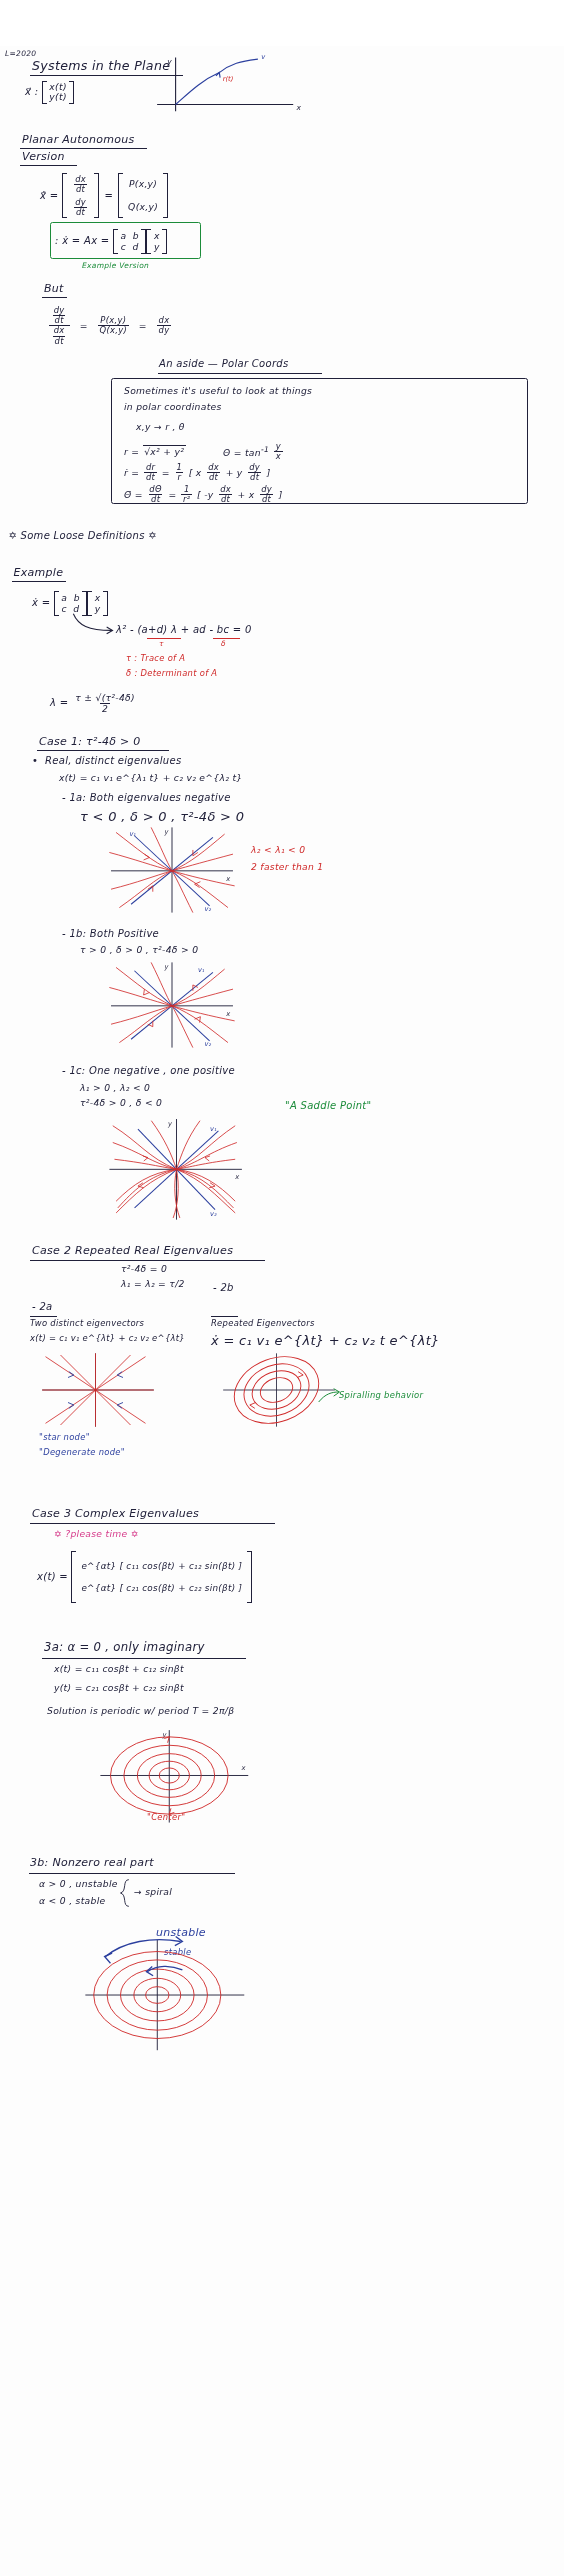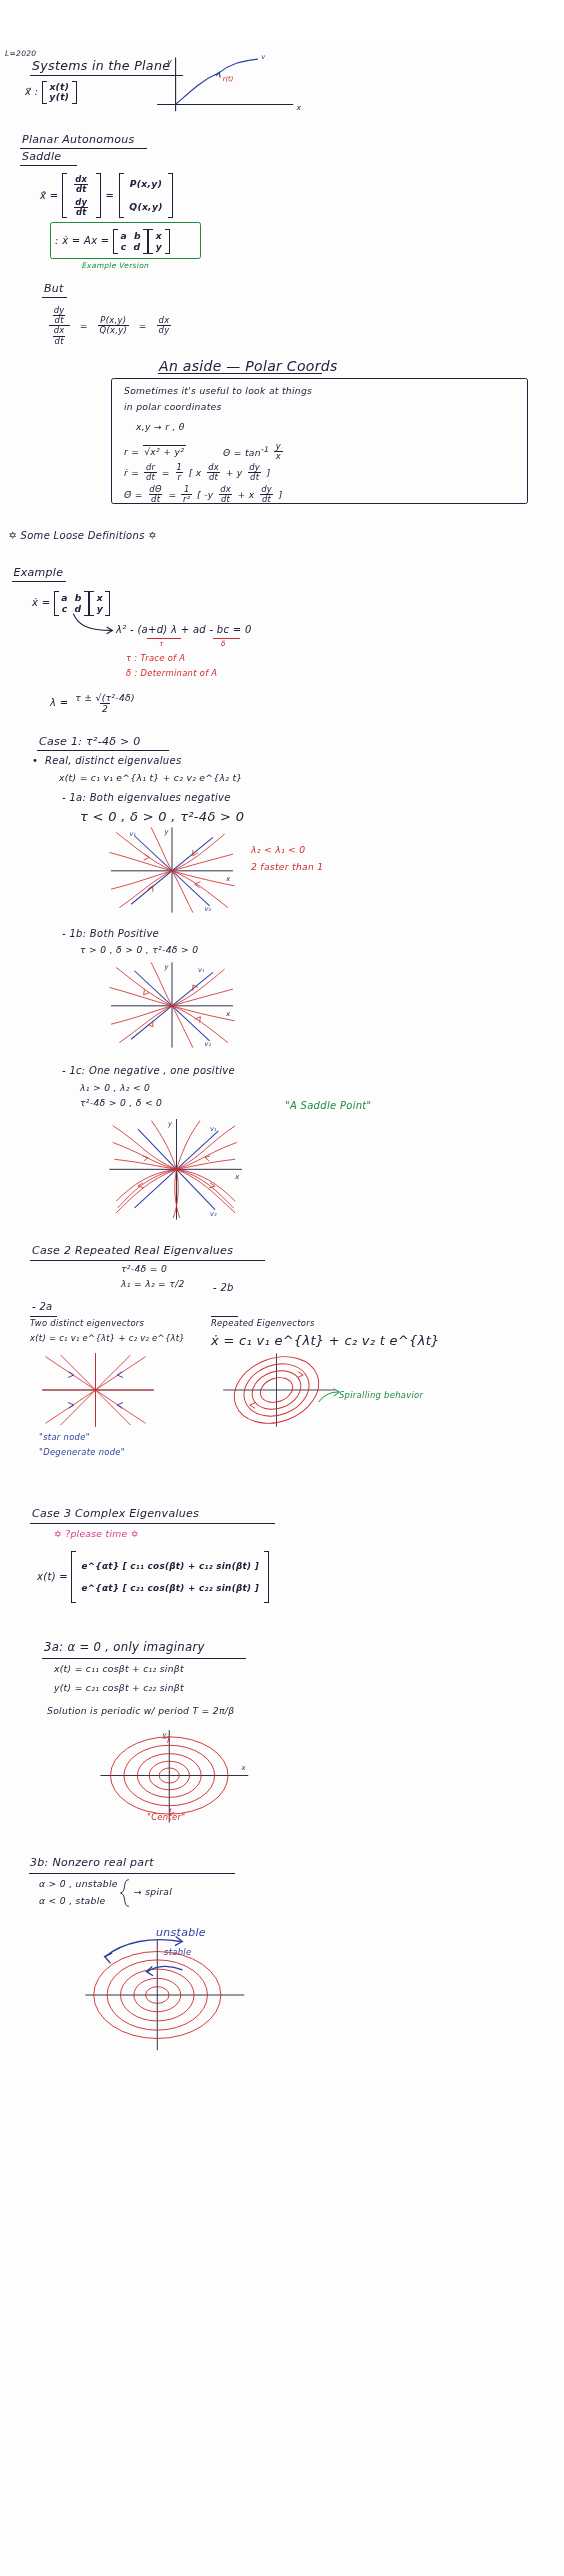--- a/index.html
+++ b/index.html
@@ -53,21 +53,21 @@
   }
   .brk-l { border-left: 1.2px solid currentColor; }
   .brk-r { border-right: 1.2px solid currentColor; }
   .matbody {
     display: inline-block;
     padding: 0.8px 2.5px;
     text-align: center;
     font-size: 9.2px;
     line-height: 1.15;
   }
-  .matbody div { white-space: nowrap; font-weight: bold; }
+  .matbody div { white-space: nowrap; }
 
   
   .frac {
     display: inline-flex;
     flex-direction: column;
     align-items: center;
     vertical-align: middle;
     font-size: 8.4px;
     line-height: 1.1;
     margin: 0 1.7px;
@@ -118,21 +118,21 @@
       <path d="M40,60 C58,44 70,32 92,22" stroke="#2b3f9e" stroke-width="1.4" fill="none"></path>
       <path d="M88,26 L92,22 L93,28" stroke="#2b3f9e" stroke-width="1.4" fill="none"></path>
       <path d="M92,22 C105,12 118,8 138,6" stroke="#2b3f9e" stroke-width="1.3" fill="none"></path>
       <text x="96" y="32" font-size="8" font-style="italic" fill="#d02a2a">r(t)</text>
       <text x="142" y="6" font-size="8" font-style="italic" fill="#2b3f9e">v</text>
     </svg>
   </div>
 
   <div class="abs hw" style="left:22px; top:87px; font-size:11px;">Planar  Autonomous</div>
   <div class="rule" style="left:20px; top:102px; width:127px;"></div>
-  <div class="abs hw" style="left:22px; top:104px; font-size:11px;">Saddle</div>
+  <div class="abs hw" style="left:22px; top:104px; font-size:11px;">Version</div>
   <div class="rule" style="left:20px; top:119px; width:57px;"></div>
 
   <div class="abs hw" style="left:40px; top:127px; font-size:10px; display:flex; align-items:center;">
     <span style="margin-right:3.4px;">ẋ⃗ =</span>
     <span class="mat">
         <span class="brk brk-l" style="height:45px;"></span>
       <span class="matbody" style="padding:1.7px 5px;">
         <div><span class="frac">
               <span class="num">dx</span>
               <span class="den">dt</span>
@@ -196,21 +196,21 @@
         <span class="num">P(x,y)</span>
         <span class="den">Q(x,y)</span>
       </span>
     <span style="margin:0 8.4px;">=</span>
     <span class="frac" style="font-size:8.4px;">
         <span class="num">dx</span>
         <span class="den">dy</span>
       </span>
   </div>
 
-  <div class="abs hw" style="left:159px; top:312px; font-size:14px;">An   aside — Polar Coords</div>
+  <div class="abs hw" style="left:159px; top:312px; font-size:10px;">An   aside — Polar Coords</div>
   <div class="rule" style="left:158px; top:327px; width:164px;"></div>
 
   <div class="boxed" style="left:111px; top:332px; width:417px; height:126px;"></div>
 
   <div class="abs hw" style="left:124px; top:339px; font-size:9.2px; width:394px;">Sometimes it's useful to look at things</div>
   <div class="abs hw" style="left:124px; top:355px; font-size:9.2px;">in polar coordinates</div>
   <div class="abs hw" style="left:136px; top:375px; font-size:9.2px;">x,y → r , θ</div>
 
   <div class="abs hw" style="left:124px; top:396px; font-size:9.2px; display:flex; align-items:center;">
     <span>r =&nbsp;</span>

